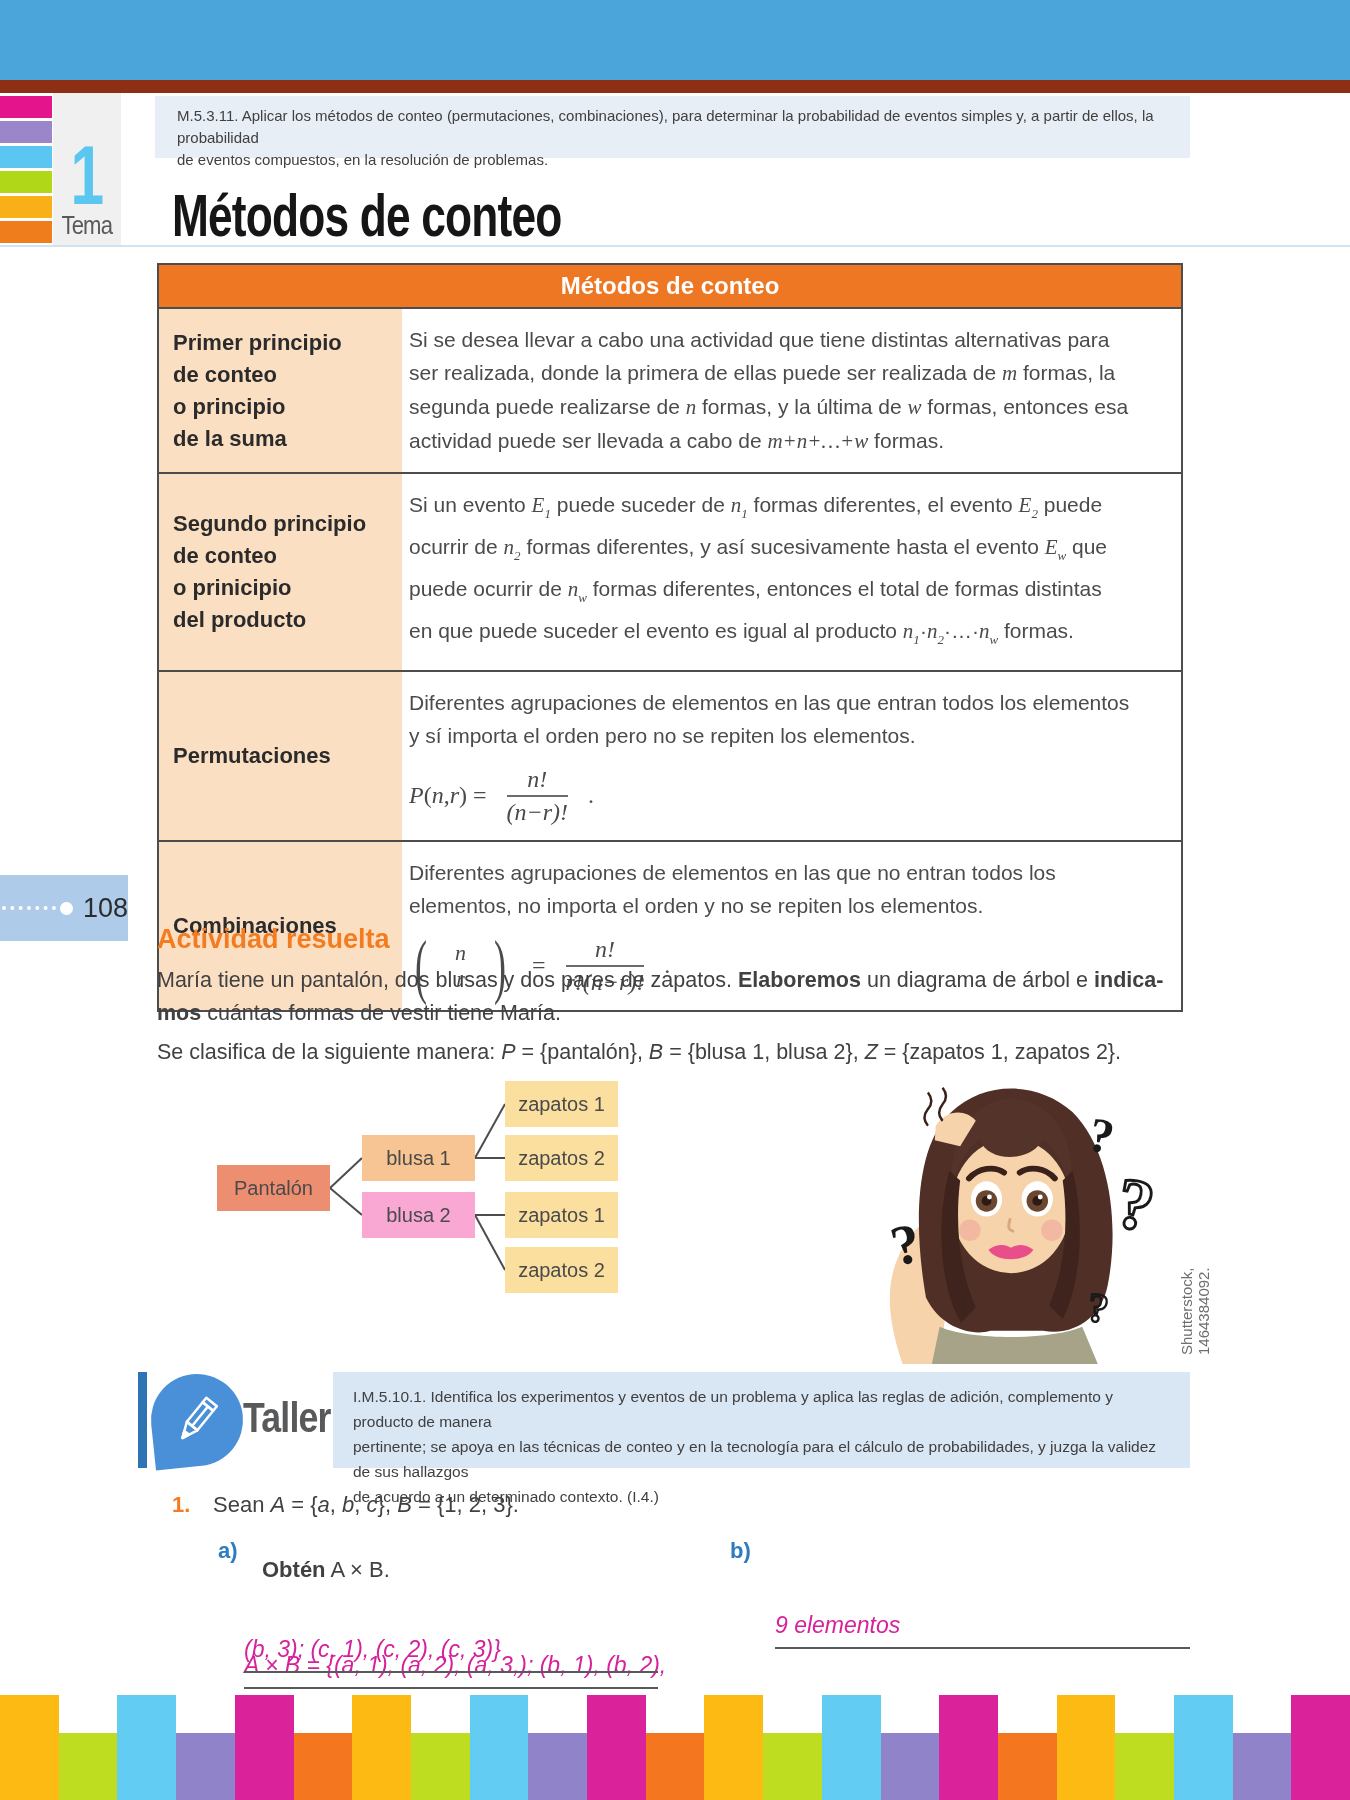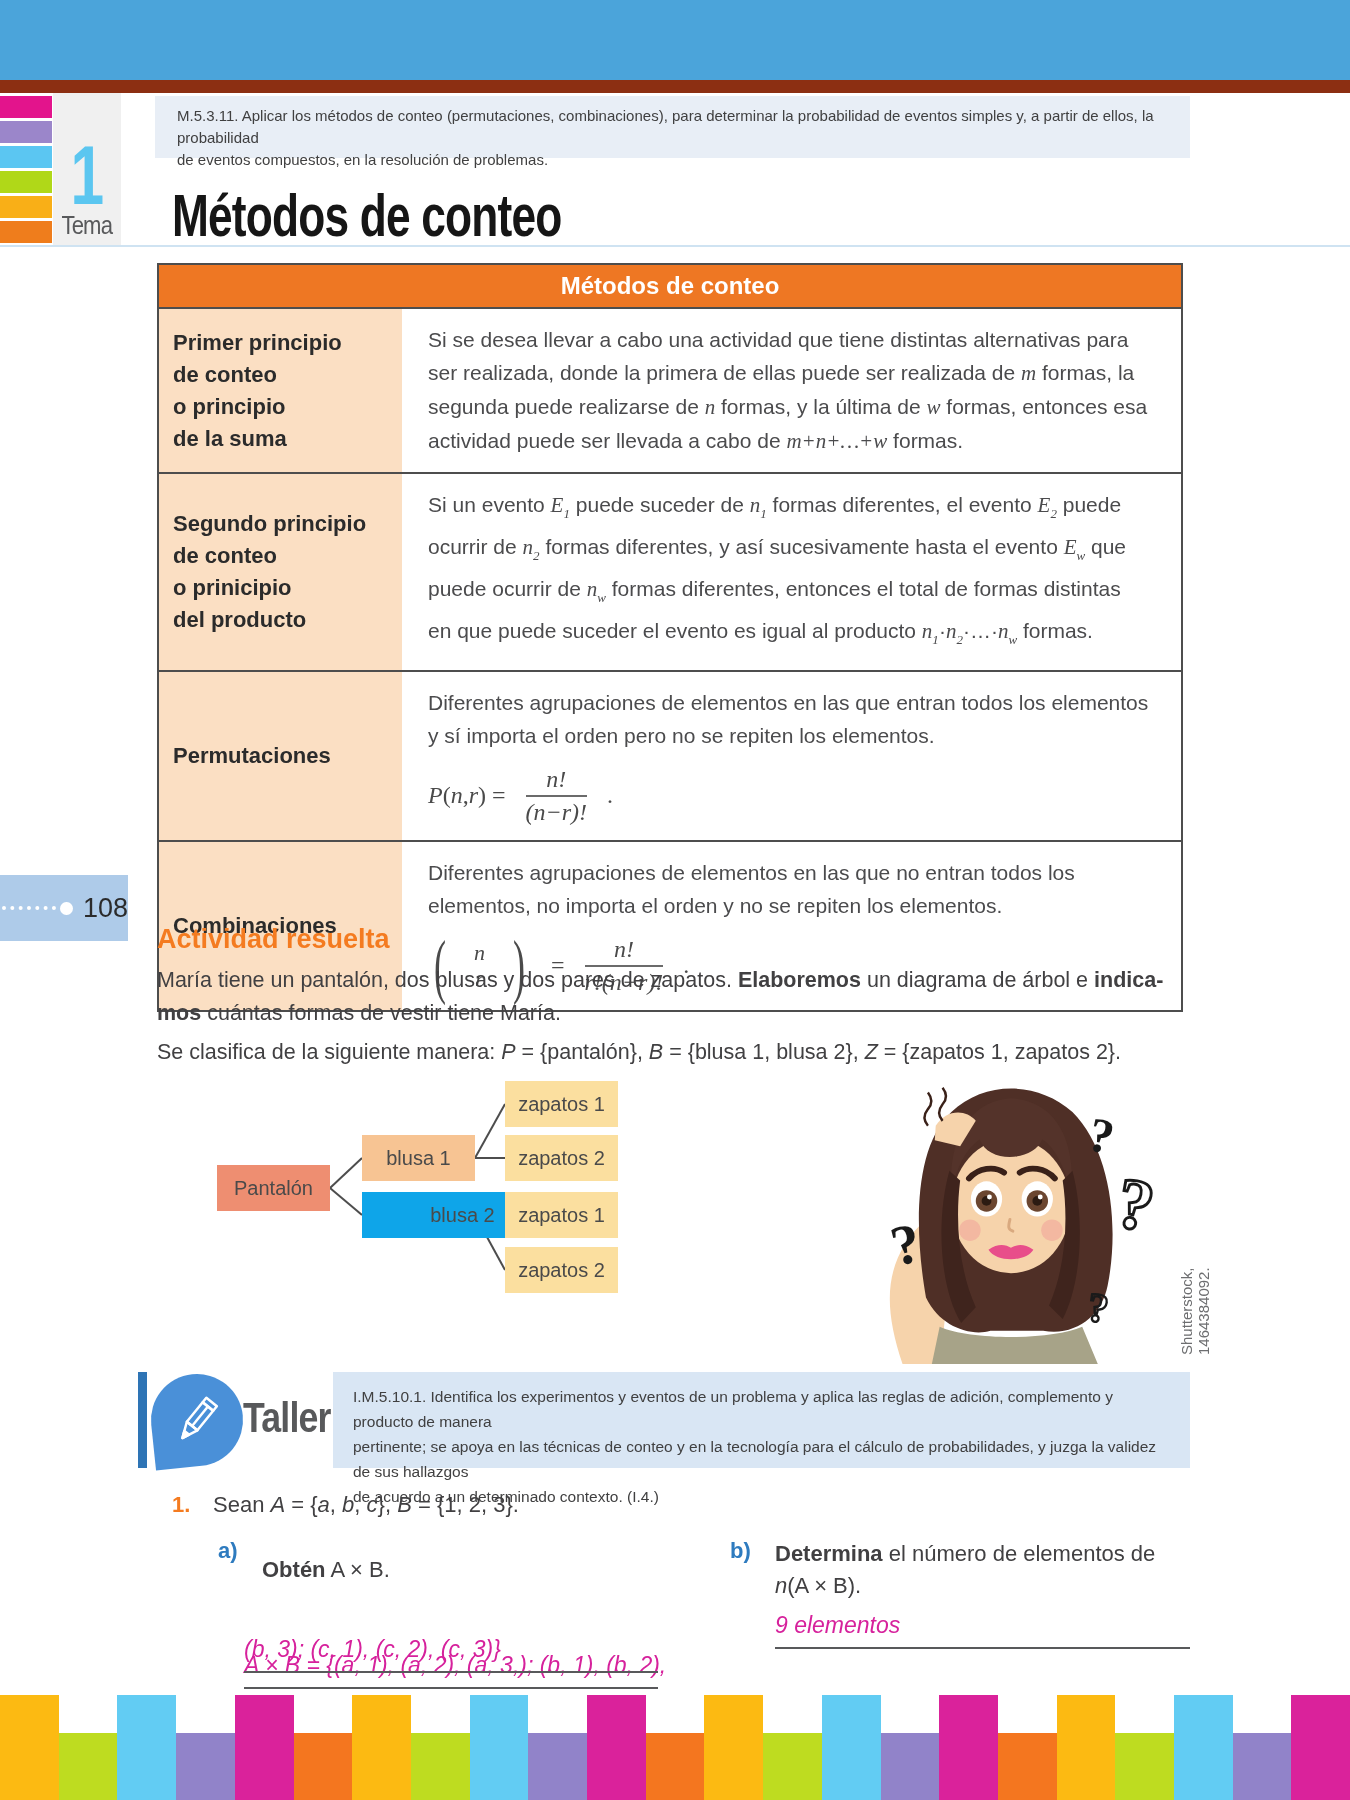--- a/index.html
+++ b/index.html
@@ -29,21 +29,21 @@
   .title-rule{position:absolute;left:0;top:245px;width:1350px;height:2px;background:#cfe3f2;}
 
   
   .methods-table{position:absolute;left:157px;top:263px;width:1026px;border:2px solid #4d4d4d;box-sizing:border-box;}
   .tbl-header{height:42px;background:#ee7723;color:#fff;font-weight:bold;font-size:24px;
               display:flex;align-items:center;justify-content:center;}
   .tbl-row{display:flex;border-top:2px solid #4d4d4d;}
   .tbl-label{width:243px;background:#fbdfc3;box-sizing:border-box;padding:16px 14px;
              font-weight:bold;font-size:22px;line-height:32px;color:#2b2b2b;white-space:pre-line;
              display:flex;align-items:center;}
-  .tbl-content{flex:1;box-sizing:border-box;padding:14px 26px;}
+  .tbl-content{flex:1;box-sizing:border-box;padding:14px 7px;}
   .cell-text{font-size:21px;line-height:33px;color:#4b4b4d;white-space:pre-line;}
   .rt-b{font-weight:bold;}
   .rt-i{font-style:italic;}
   .rt-f{font-family:"Liberation Serif",serif;font-style:italic;}
   .rt-fs{font-family:"Liberation Serif",serif;font-style:italic;font-size:62%;vertical-align:-18%;}
 
   .formula{display:flex;align-items:center;gap:20px;color:#4a4a4a;font-size:24px;margin-top:14px;
            font-family:"Liberation Serif",serif;}
   .frac{display:inline-flex;flex-direction:column;text-align:center;font-style:italic;}
   .frac .num{padding:0 8px 2px 8px;border-bottom:2px solid #6b6b6b;}
@@ -64,21 +64,21 @@
   .p1{left:157px;top:964px;width:1040px;}
   .p2{left:157px;top:1036px;width:1040px;}
   .conclusion{left:172px;top:1330px;width:800px;}
 
   
   .tree{position:absolute;left:157px;top:1070px;width:700px;height:240px;}
   .tree-node{position:absolute;width:113px;height:46px;display:flex;align-items:center;justify-content:center;
              font-size:20px;color:#4a4a4a;}
   .n-pant{left:60px;top:95px;background:#ee8e71;}
   .n-b1{left:205px;top:65px;background:#f7c493;}
-  .n-b2{left:205px;top:122px;background:#0ea5e9;padding-left:44px;}
+  .n-b2{left:205px;top:122px;background:#f9a8d4;}
   .n-z1a{left:348px;top:11px;background:#fbdf9f;}
   .n-z2a{left:348px;top:65px;background:#fbdf9f;}
   .n-z1b{left:348px;top:122px;background:#fbdf9f;}
   .n-z2b{left:348px;top:177px;background:#fbdf9f;}
   .tree-lines{position:absolute;left:0;top:0;}
 
   
   .woman-wrap{position:absolute;left:842px;top:1070px;width:332px;height:295px;}
   .image-credit{position:absolute;left:1178px;top:1180px;height:175px;width:18px;
                 writing-mode:vertical-rl;transform:rotate(180deg);font-size:15px;color:#6d6e70;}
@@ -318,22 +318,20 @@
 
   <div class="ex-num">1.</div>
   <div class="ex-statement"><span>Sean </span><span class="rt-i">A</span><span> = {</span><span class="rt-i">a</span><span>, </span><span class="rt-i">b</span><span>, </span><span class="rt-i">c</span><span>}, </span><span class="rt-i">B</span><span> = {1, 2, 3}.</span></div>
 
   <div class="part-label pa-label">a)</div>
   <div class="part-prompt pa-prompt"><span class="rt-b">Obtén</span><span> A × B.</span></div>
   <div class="answer-line ans-a1">A × B = {(a, 1), (a, 2), (a, 3,); (b, 1), (b, 2),</div>
   <div class="answer-line ans-a2">(b, 3); (c, 1), (c, 2), (c, 3)}</div>
 
   <div class="part-label pb-label">b)</div>
-  <div class="part-prompt pb-prompt"><span class="rt-b">Determina</span><span> el número de elementos de
-</span><span class="rt-i">n</span><span>(A × B).</span></div>
   <div class="answer-line ans-b">9 elementos</div>
 
   <div class="footer-bars" id="footerBars">
       <div class="fbar tall" style="background: rgb(252, 186, 18);"></div>
       <div class="fbar short" style="background: rgb(190, 220, 32);"></div>
       <div class="fbar tall" style="background: rgb(98, 204, 243);"></div>
       <div class="fbar short" style="background: rgb(145, 131, 201);"></div>
       <div class="fbar tall" style="background: rgb(218, 34, 155);"></div>
       <div class="fbar short" style="background: rgb(244, 118, 31);"></div>
       <div class="fbar tall" style="background: rgb(252, 186, 18);"></div>

